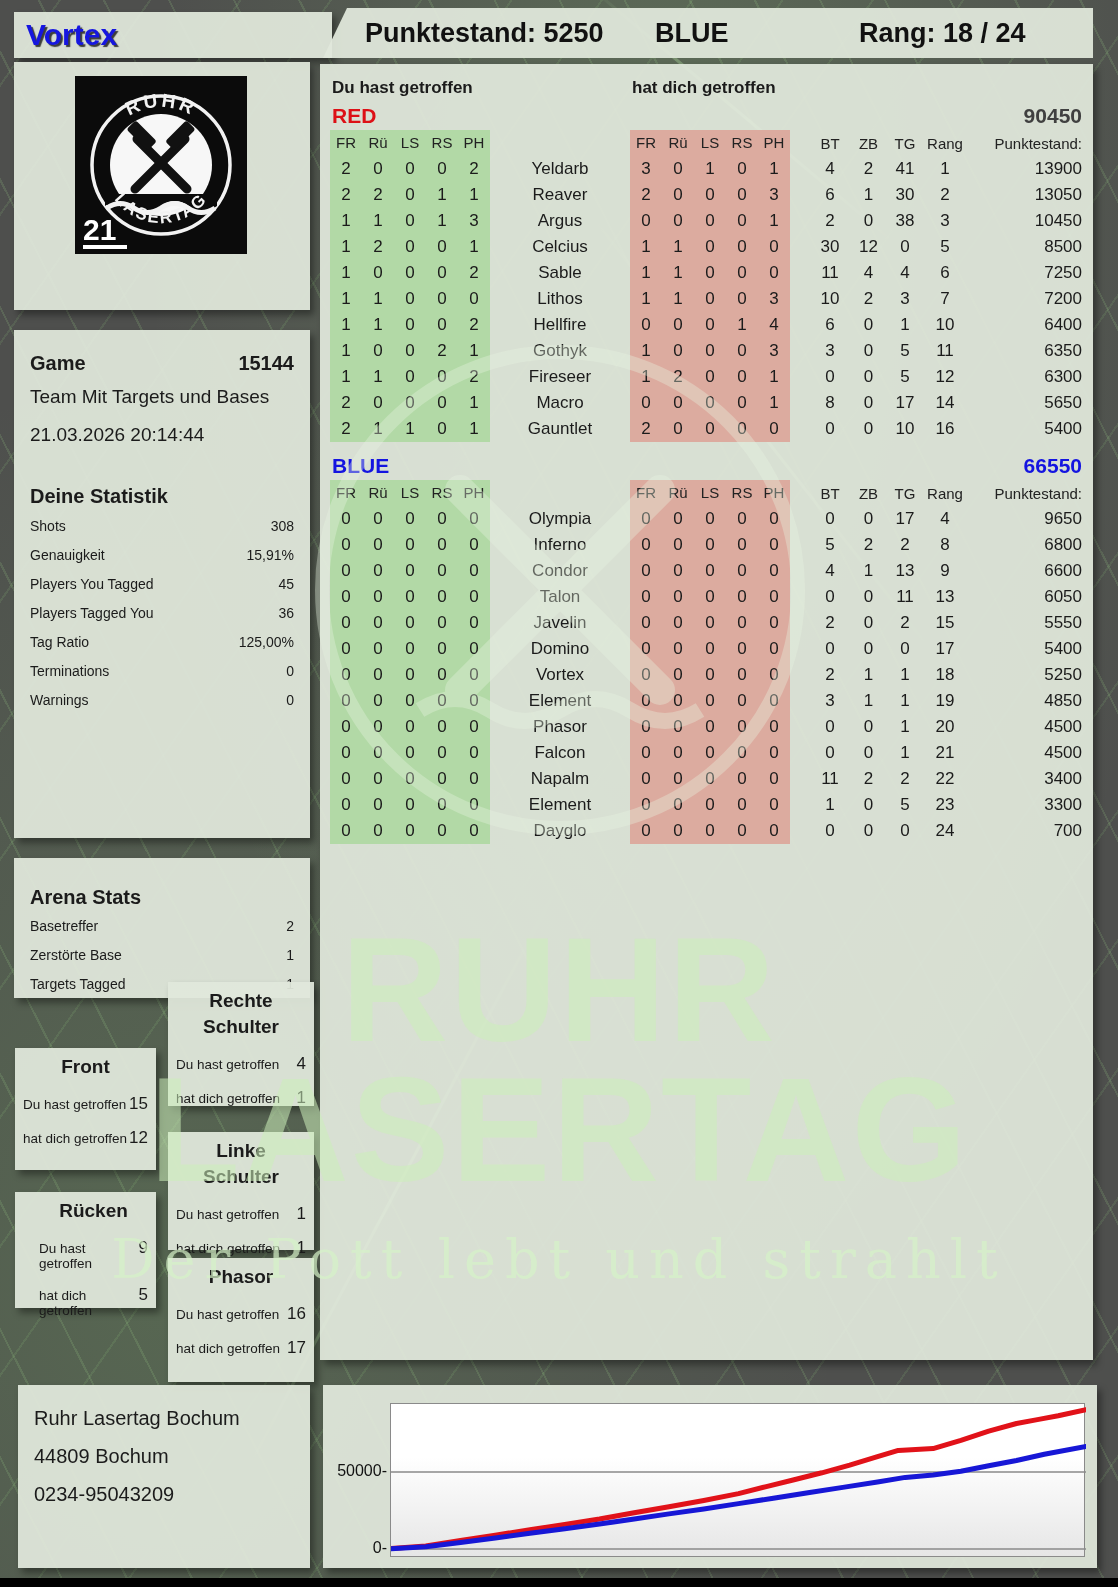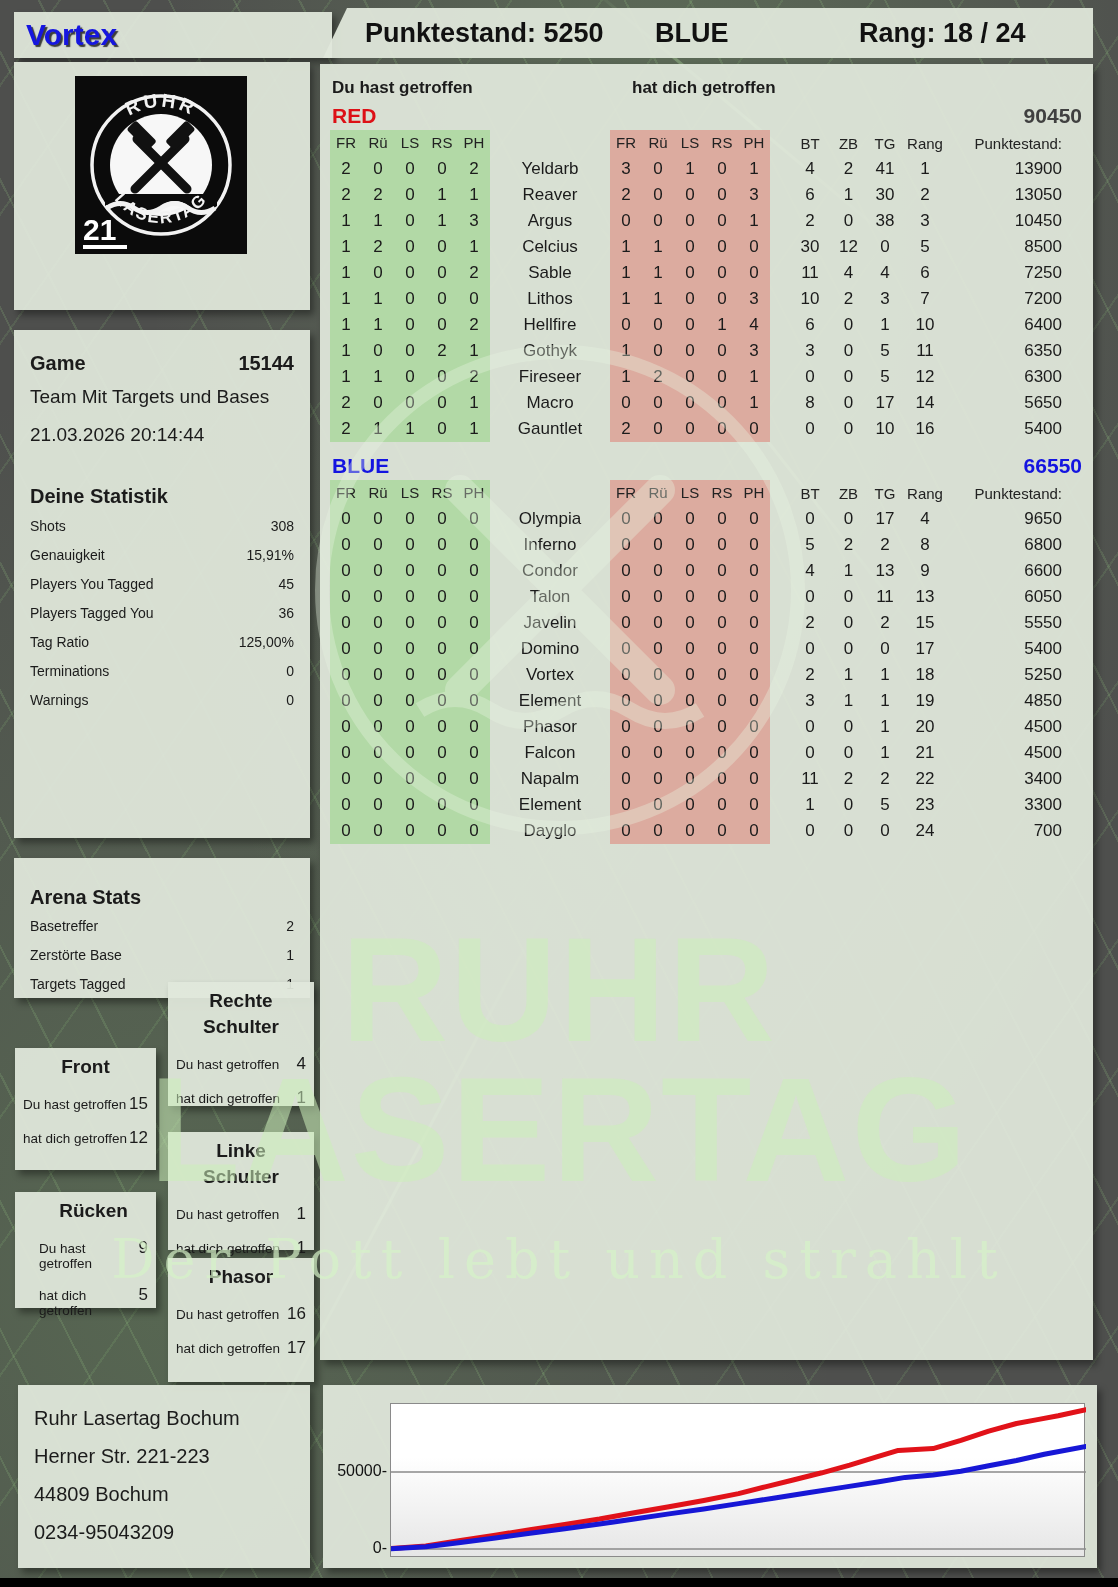--- a/index.html
+++ b/index.html
@@ -81,21 +81,21 @@
   .team-section{ position:absolute; left:0; width:100%; }
   #team-red{ top:40px; } #team-blue{ top:390px; }
   .team-head{ position:relative; height:26px; }
   .team-name{ position:absolute; left:12px; font-size:21px; font-weight:bold; }
   .team-total{ position:absolute; right:11px; font-size:21px; font-weight:bold; }
   .trow{ display:flex; height:26px; align-items:center; font-size:17px; }
   .trow.hdr{ font-size:15px; color:#222; }
   .sp10{ width:10px; } .sp20{ width:20px; }
   .c-hit{ width:32px; text-align:center; align-self:stretch; line-height:26px; }
   .bg-g{ background:#b2d9a6; } .bg-p{ background:#dcab9f; }
-  .c-name{ width:120px; text-align:center; }
+  .c-name{ width:140px; text-align:center; }
   .c-bt{ width:40px; text-align:center; }
   .c-zb{ width:37px; text-align:center; }
   .c-tg{ width:36px; text-align:center; }
   .c-rang{ width:44px; text-align:center; }
   .c-pkt{ width:115px; text-align:right; }
 
   
   #address-box{ left:18px; top:1385px; width:292px; height:183px; padding:14px 0 0 16px; }
   .addr-line{ font-size:20px; line-height:38px; }
   #chart-box{ left:323px; top:1385px; width:774px; height:183px; }
@@ -822,21 +822,20 @@
           <span class="c-rang">24</span>
           <span class="c-pkt">700</span>
         </div>
       </div>
   </div>
 </div>
 
 <div class="panel" id="address-box">
   <div id="address-lines">
       <div class="addr-line">Ruhr Lasertag Bochum</div>
-      <div class="addr-line">Herner Str. 221-223</div>
       <div class="addr-line">44809 Bochum</div>
       <div class="addr-line">0234-95043209</div>
     </div>
 </div>
 <div class="panel" id="chart-box">
   <div id="chart-plot">
       <svg width="695" height="154" viewBox="0 0 695 154">
         <line x1="0" x2="695" y1="145" y2="145" stroke="#8a8a8a" stroke-width="1.5"></line>
         <line x1="0" x2="695" y1="68" y2="68" stroke="#8a8a8a" stroke-width="1.5"></line>
         <polyline points="0.0,144.5 34.8,141.9 69.5,136.5 104.3,131.1 139.0,125.8 173.8,120.4 208.5,115.0 243.2,108.8 278.0,102.7 312.8,96.5 347.5,89.6 375.3,82.6 403.1,75.7 430.9,68.8 458.7,61.1 486.5,52.6 507.3,46.4 542.1,44.6 569.9,36.4 597.7,27.2 625.5,19.5 646.4,15.6 667.2,11.8 695.0,5.7" fill="none" stroke="#e11219" stroke-width="5" stroke-linejoin="round" stroke-linecap="round"></polyline>

